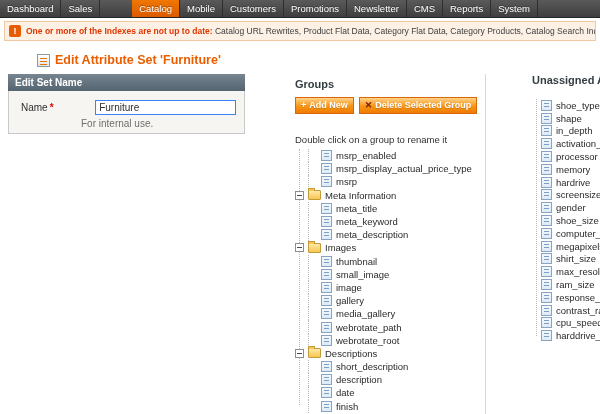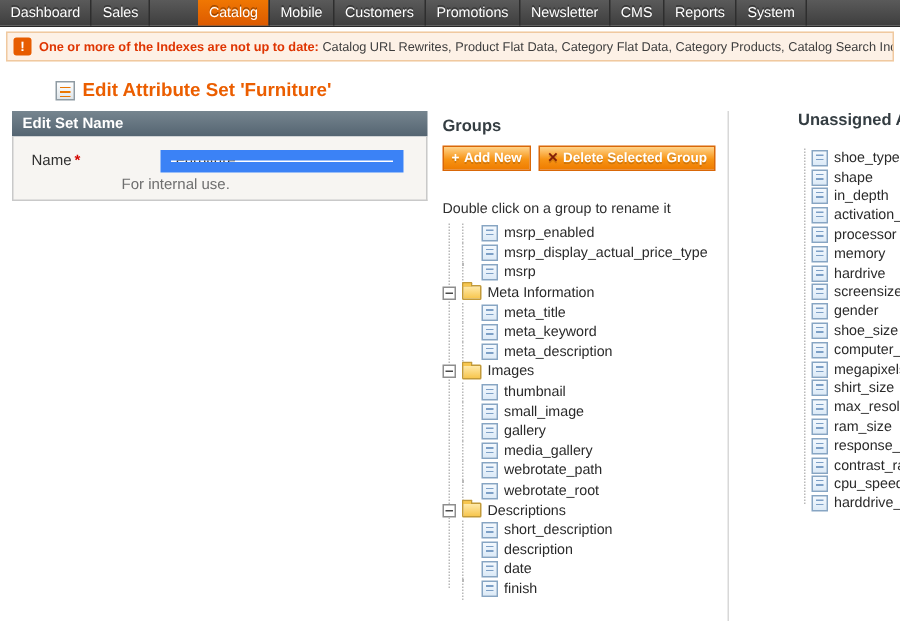--- a/index.html
+++ b/index.html
@@ -21,27 +21,27 @@
   .warn-icon { position: absolute; left: 4px; top: 3px; width: 12px; height: 12px; background: #e75c00; color: #fff; border-radius: 2px; font-size: 9px; font-weight: bold; text-align: center; line-height: 12px; }
   .notice b { color: #df3502; }
 
   
   .title-row { display: flex; align-items: center; gap: 5px; margin: 12px 0 0 12px; padding-left: 25px; }
   .title-icon { width: 13px; height: 13px; border: 1px solid #8f9ba3; background: linear-gradient(#ffffff, #dfe5e9); position: relative; flex: none; }
   .title-icon::before { content: ''; position: absolute; left: 2px; right: 2px; top: 3px; height: 7px; background: repeating-linear-gradient(#ea7601 0 1px, transparent 1px 3px); }
   h3.page-title { margin: 0; font-size: 12.5px; color: #eb5e00; font-weight: bold; }
 
   
-  .left-panel { position: absolute; left: 8px; top: 74px; width: 277px; }
+  .left-panel { position: absolute; left: 8px; top: 74px; width: 237px; }
   .panel-head { background: linear-gradient(#76858f, #546471); color: #fff; font-size: 10px; font-weight: bold; padding: 3px 7px; }
   .panel-body { background: #f7f5f2; border: 1px solid #c9c9c9; border-top: 0; padding: 9px 8px 4px 12px; }
   .field-row { display: flex; align-items: flex-start; }
   .field-label { width: 86px; font-size: 10px; color: #2f2f2f; padding-top: 2px; }
   .required-star { color: #d40701; font-weight: bold; margin-left: 2px; }
-  .text-input { width: 162px; height: 15px; border: 7px solid #3b82f6; font-size: 10px; font-family: "Liberation Sans", sans-serif; padding: 0 3px; color: #2f2f2f; background: #fff; }
+  .text-input { width: 162px; height: 15px; border: 1px solid #3b82f6; font-size: 10px; font-family: "Liberation Sans", sans-serif; padding: 0 3px; color: #2f2f2f; background: #fff; }
   .field-note { margin: 3px 0 0 60px; font-size: 10px; color: #6e6e6e; }
 
   
   .groups-panel { position: absolute; left: 295px; top: 78px; width: 190px; }
   .section-title { font-size: 11px; font-weight: bold; color: #343d42; }
   .btn-row { margin-top: 7px; display: flex; gap: 5px; }
   .btn { display: inline-flex; align-items: center; gap: 3px; border: 1px solid #d96708; background: linear-gradient(#ffd38a, #f79415 55%, #ef7c00); color: #fff; font-weight: bold; font-size: 9px; font-family: "Liberation Sans", sans-serif; padding: 2px 5px 3px; cursor: pointer; text-shadow: 0 1px 0 rgba(0,0,0,.15); white-space: nowrap; }
   .btn-icon { font-size: 9px; line-height: 9px; font-weight: bold; }
   .btn-icon.delete-x { color: #801c06; }
   .hint { margin-top: 20px; font-size: 9.5px; color: #2f2f2f; }
@@ -219,20 +219,26 @@
           <span class="tree-label">thumbnail</span>
         </div>
 
         <div class="tree-row">
           <span class="indent"></span>
 
           <span class="leaf-ico"></span>
           <span class="tree-label">small_image</span>
         </div>
 
+        <div class="tree-row">
+          <span class="indent"></span>
+
+          <span class="leaf-ico"></span>
+          <span class="tree-label">image</span>
+        </div>
 
         <div class="tree-row">
           <span class="indent"></span>
 
           <span class="leaf-ico"></span>
           <span class="tree-label">gallery</span>
         </div>
 
         <div class="tree-row">
           <span class="indent"></span>

